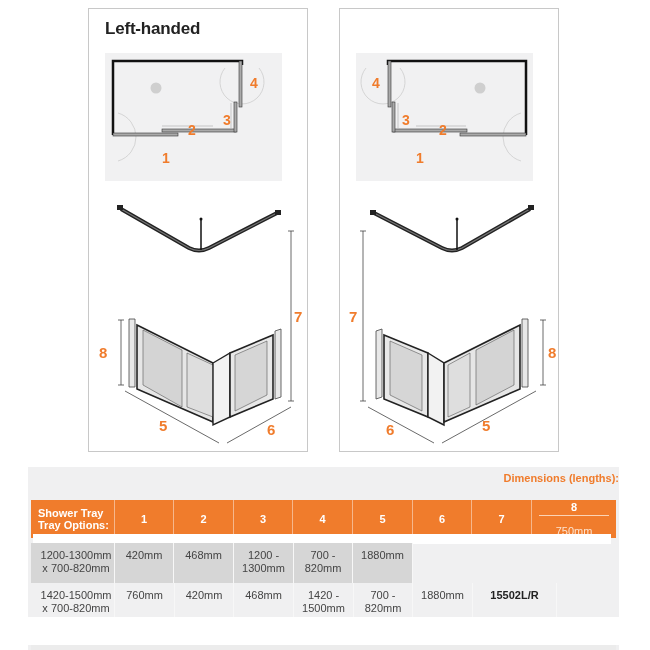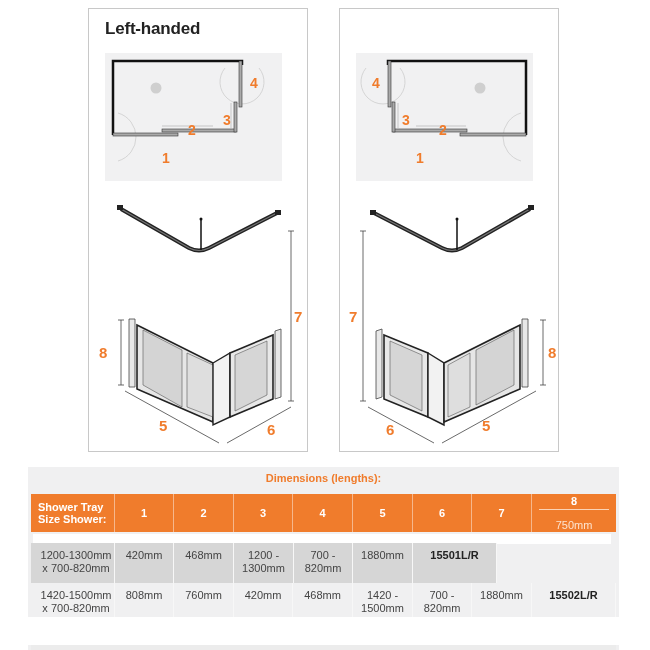--- a/index.html
+++ b/index.html
@@ -6,22 +6,22 @@
   body { width:650px; height:650px; position:relative; overflow:hidden; font-family:"Liberation Sans", sans-serif; color:#333; }
   .card { position:absolute; top:8px; width:220px; height:444px; border:1px solid #c8c8c8; background:#fff; box-sizing:border-box; }
   .card.left { left:88px; }
   .card.right { left:339px; }
   .card-title { position:absolute; left:16px; top:10px; font-size:17px; font-weight:bold; color:#222; letter-spacing:-0.2px;text-align:center; }
   .plan { position:absolute; top:44px; left:16px; width:177px; height:128px; background:#f1f1f2; }
   .iso { position:absolute; top:186px; left:6px; width:210px; height:254px; }
   .num { font-family:"Liberation Sans", sans-serif; font-weight:bold; fill:#f07c2c; }
 
   .table-wrap { position:absolute; left:28px; top:467px; width:591px; height:183px; background:#f0f0f1; }
-  .table-title { position:absolute; left:0; top:5px; width:100%; text-align:center; font-size:11px; font-weight:bold; color:#f07c2c; }
-  .hdr-row { position:absolute; left:3px; top:27px; height:38px; display:flex; }
+  .table-title { position:absolute; left:0; top:5px; width:100%; text-align:right; font-size:11px; font-weight:bold; color:#f07c2c; }
+  .hdr-row { position:absolute; left:3px; top:33px; height:38px; display:flex; }
   .hdr-cell { background:#f07c2c; color:#fff; height:38px; box-sizing:border-box; border-right:1px solid #f6b78c; display:flex; align-items:center; justify-content:center; font-size:11px; font-weight:bold; }
   .hdr-cell.first { justify-content:flex-start; padding-left:7px; line-height:12px; text-align:left; }
   .hdr-cell.last { flex-direction:column; border-right:none; }
   .hdr-cell.last .top { font-weight:bold; font-size:11px; padding-bottom:2px; }
   .hdr-cell.last .line { width:70px; height:1px; background:#fbd3b5; }
   .hdr-cell.last .bot { font-weight:normal; font-size:11px; color:#fde3cf; padding-top:1px;margin-top:8px; }
   .spacer-row { position:absolute; left:5px; top:67px; width:578px; height:10px; background:#fff; }
   .data-row { position:absolute; left:3px; display:flex; }
   .data-cell { box-sizing:border-box; border-right:1px solid #f7f7f7; font-size:11px; color:#444; text-align:center; padding-top:6px; line-height:13px; }
   .data-cell.first { text-align:center; padding-left:7px; }
@@ -145,21 +145,21 @@
   </svg>
 </div>
 
 <div class="table-wrap">
   <div class="table-title">Dimensions (lengths):</div>
 
   <div class="hdr-row">
     <div class="hdr-cell first" style="width:84px">
       <div>
         <div>Shower Tray</div>
-        <div>Size Shower:</div>
+        <div>Tray Options:</div>
       </div>
     </div>
     <div class="hdr-cell" style="width:59px">1</div>
     <div class="hdr-cell" style="width:60px">2</div>
     <div class="hdr-cell" style="width:59px">3</div>
     <div class="hdr-cell" style="width:60px">4</div>
     <div class="hdr-cell" style="width:60px">5</div>
     <div class="hdr-cell" style="width:59px">6</div>
     <div class="hdr-cell" style="width:60px">7</div>
     <div class="hdr-cell last" style="width:84px">
@@ -180,29 +180,27 @@
     <div class="data-cell" style="width:60px">468mm</div>
     <div class="data-cell" style="width:60px">
       <div>1200 -</div>
         <div>1300mm</div>
     </div>
     <div class="data-cell" style="width:59px">
       <div>700 -</div>
         <div>820mm</div>
     </div>
     <div class="data-cell" style="width:60px">1880mm</div>
-    <div class="data-cell code" style="width:84px">15501L/R</div>
   </div>
 
   <div class="data-row row2" style="top:116px">
     <div class="data-cell first" style="width:84px">
       <div>1420-1500mm</div>
         <div>x 700-820mm</div>
     </div>
-    <div class="data-cell" style="width:59px">808mm</div>
     <div class="data-cell" style="width:60px">760mm</div>
     <div class="data-cell" style="width:59px">420mm</div>
     <div class="data-cell" style="width:60px">468mm</div>
     <div class="data-cell" style="width:60px">
       <div>1420 -</div>
         <div>1500mm</div>
     </div>
     <div class="data-cell" style="width:59px">
       <div>700 -</div>
         <div>820mm</div>

